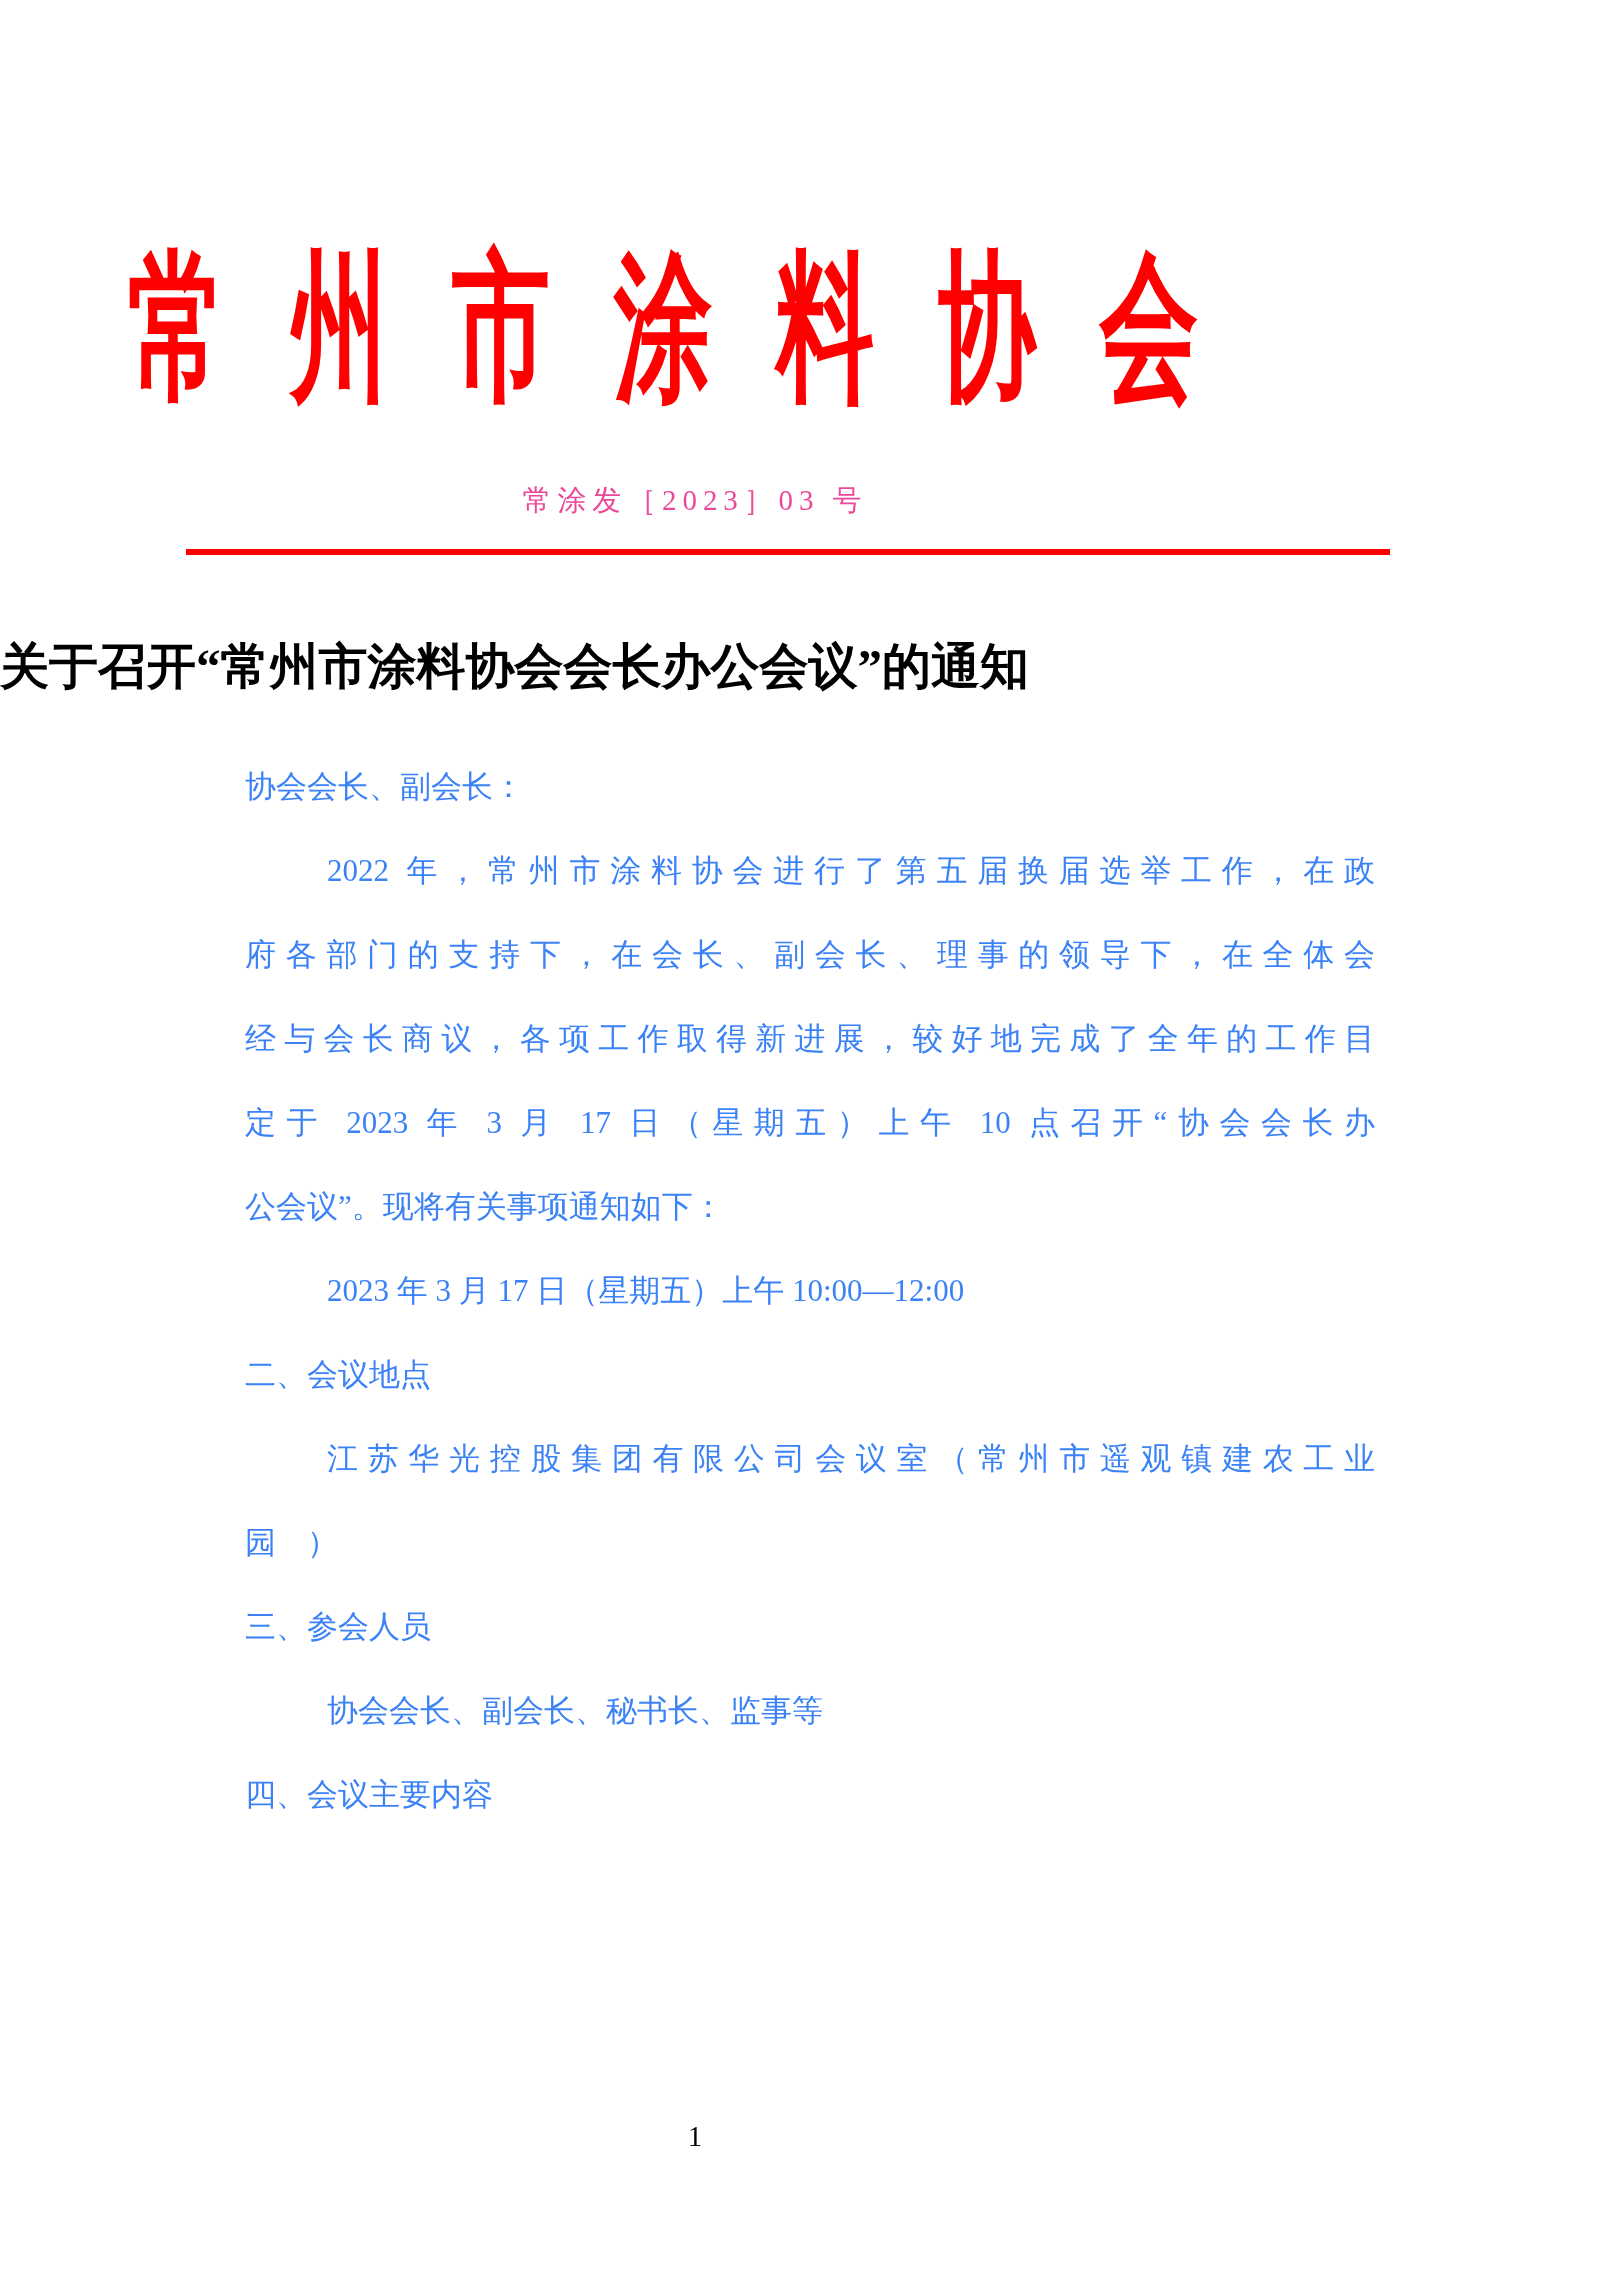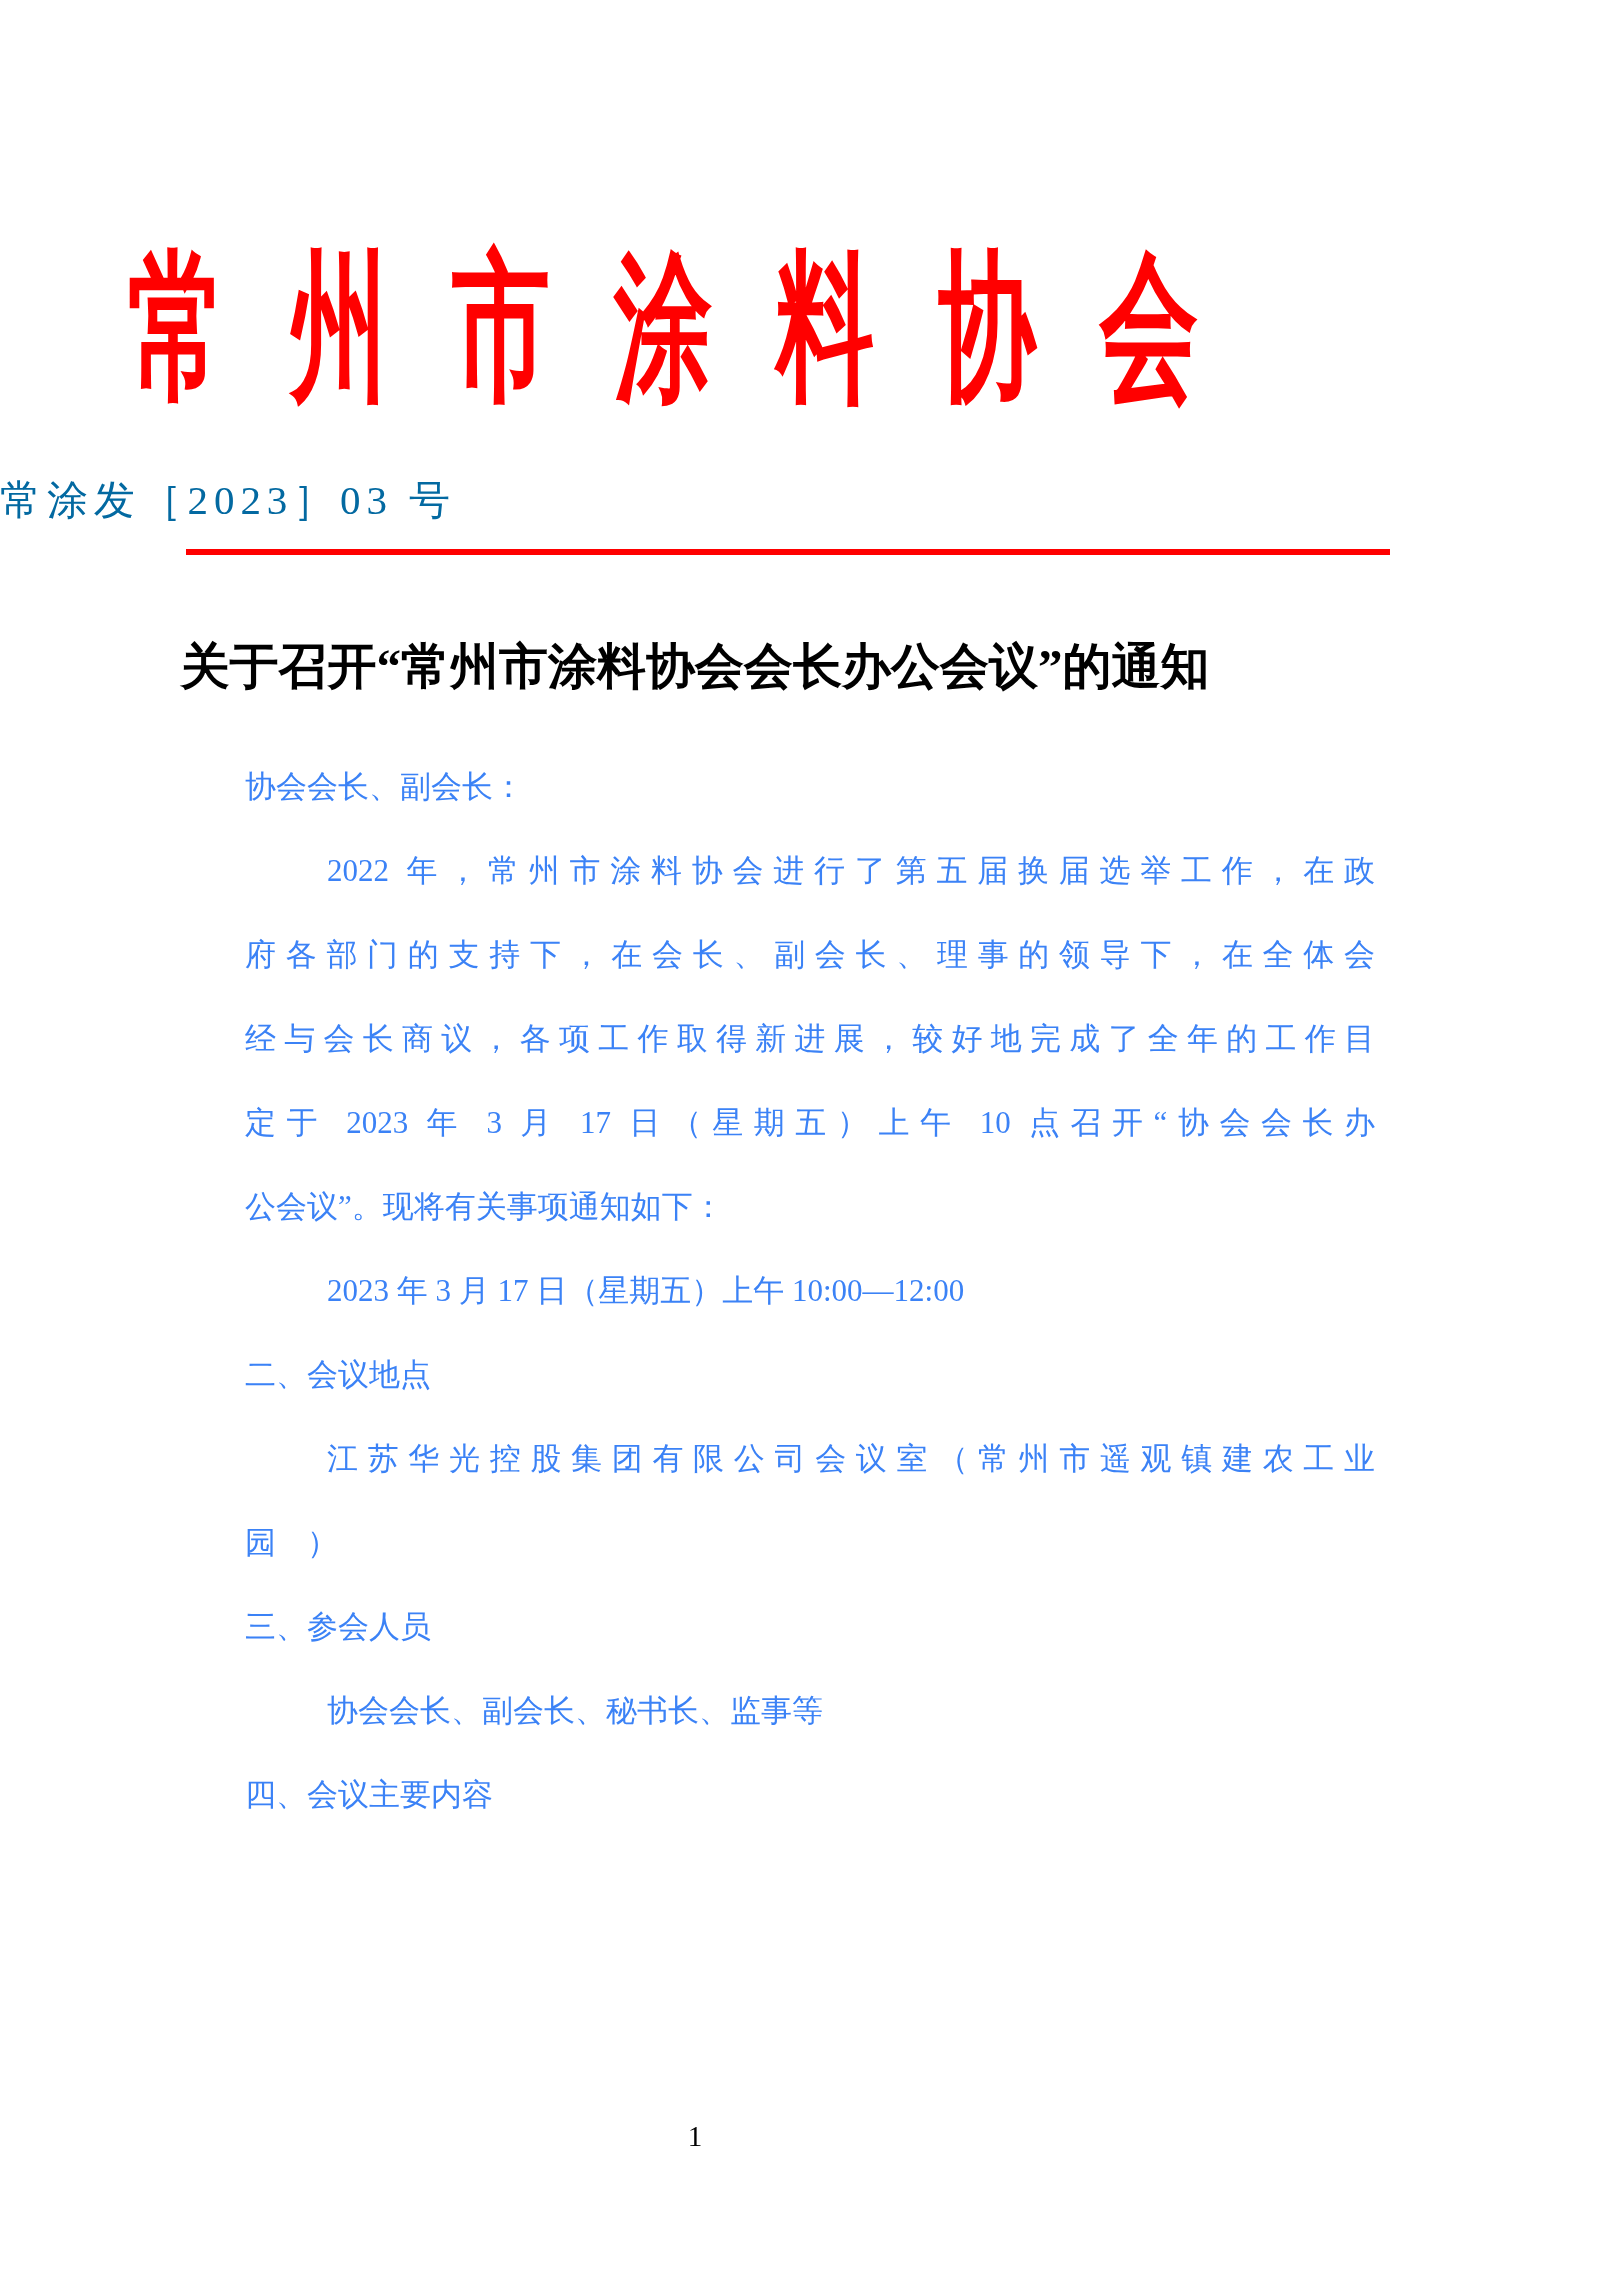--- a/index.html
+++ b/index.html
@@ -29,39 +29,40 @@
     color: #FF0000;
     transform: scaleY(1.65);
     transform-origin: 50% 0;
     white-space: nowrap;
   }
   .doc-number {
     position: absolute;
     top: 477px;
     left: 0;
     width: 100%;
-    font-size: 41px;
+    text-align: center;
+    font-size: 29px;
     line-height: 47px;
     letter-spacing: 5.9px;
-    color: #0369a1;
+    color: #ec4899;
   }
   .red-rule {
     position: absolute;
     top: 549px;
     left: 186px;
     width: 1249px;
     height: 5.9px;
     background: #FF0000;
   }
   .notice-title {
     position: absolute;
     top: 635px;
     left: 0;
     width: 100%;
-    text-align: center;
+    text-align: left;
     font-size: 49px;
     line-height: 63px;
     font-weight: bold;
     color: #000000;
     white-space: nowrap;
   }
   .doc-body {
     position: absolute;
     top: 745px;
     left: 245px;

